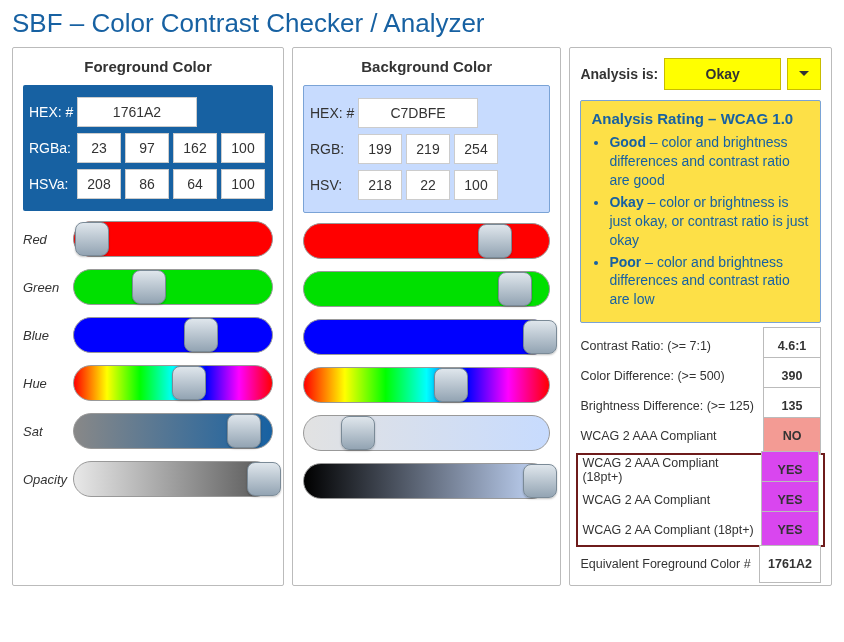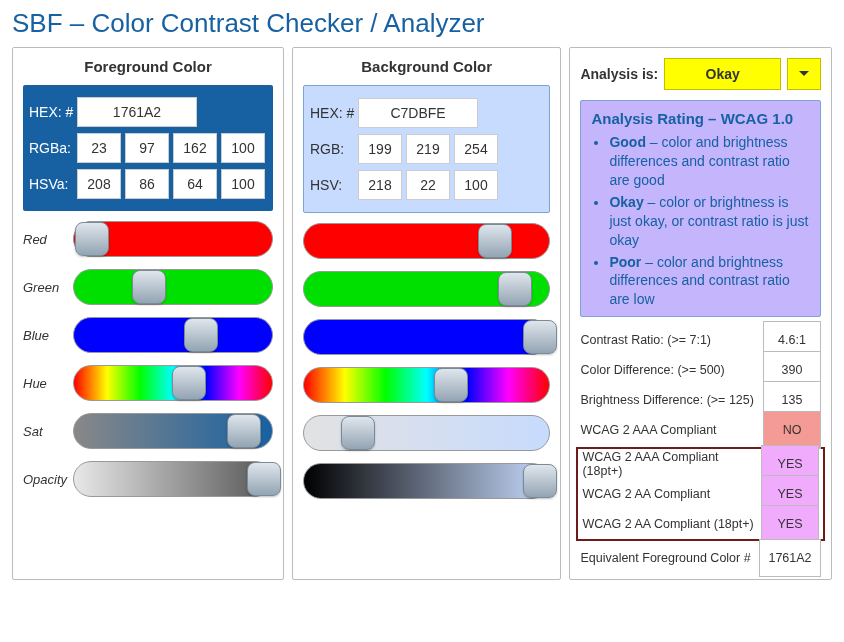--- a/index.html
+++ b/index.html
@@ -123,24 +123,24 @@
     width: 34px;
     height: 32px;
     background: #ffff00;
     border: 1px solid #c8bc00;
     display: flex;
     align-items: center;
     justify-content: center;
   }
   .contrast-dd svg { width: 12px; height: 8px; }
   .rating-box {
-    background: #c4b5fd;
+    background: #fde047;
     border: 1px solid #7aa3d6;
     border-radius: 2px;
-    padding: 8px 10px 4px 10px;
+    padding: 8px 10px 10px 10px;
     color: #1761a2;
     font-size: 14px;
     line-height: 1.35;
     margin-bottom: 8px;
   }
   .rating-title { font-weight: bold; margin-bottom: 4px; font-size: 15px; }
   .rating-box ul { margin: 0; padding-left: 18px; }
   .rating-box li { margin-bottom: 3px; }
   .rating-box b { font-weight: bold; }
   .metric-row {
@@ -152,23 +152,24 @@
   }
   .metric-val {
     width: 58px;
     height: 38px;
     border: 1px solid #bbb;
     display: flex;
     align-items: center;
     justify-content: center;
     background: #fff;
     font-size: 12.5px;
+    font-weight: bold;
   }
   .mv-no { background: #f39b94; }
-  .mv-yes { background: #f0abfc; }
+  .mv-yes { background: #d946ef; }
   .metric-group-hl {
     border: 2px solid #6e1b1b;
     padding: 0 4px;
     margin: 2px -4px;
   }
 </style>
 </head>
 <body>
 
 <h1>SBF – Color Contrast Checker / Analyzer</h1>

